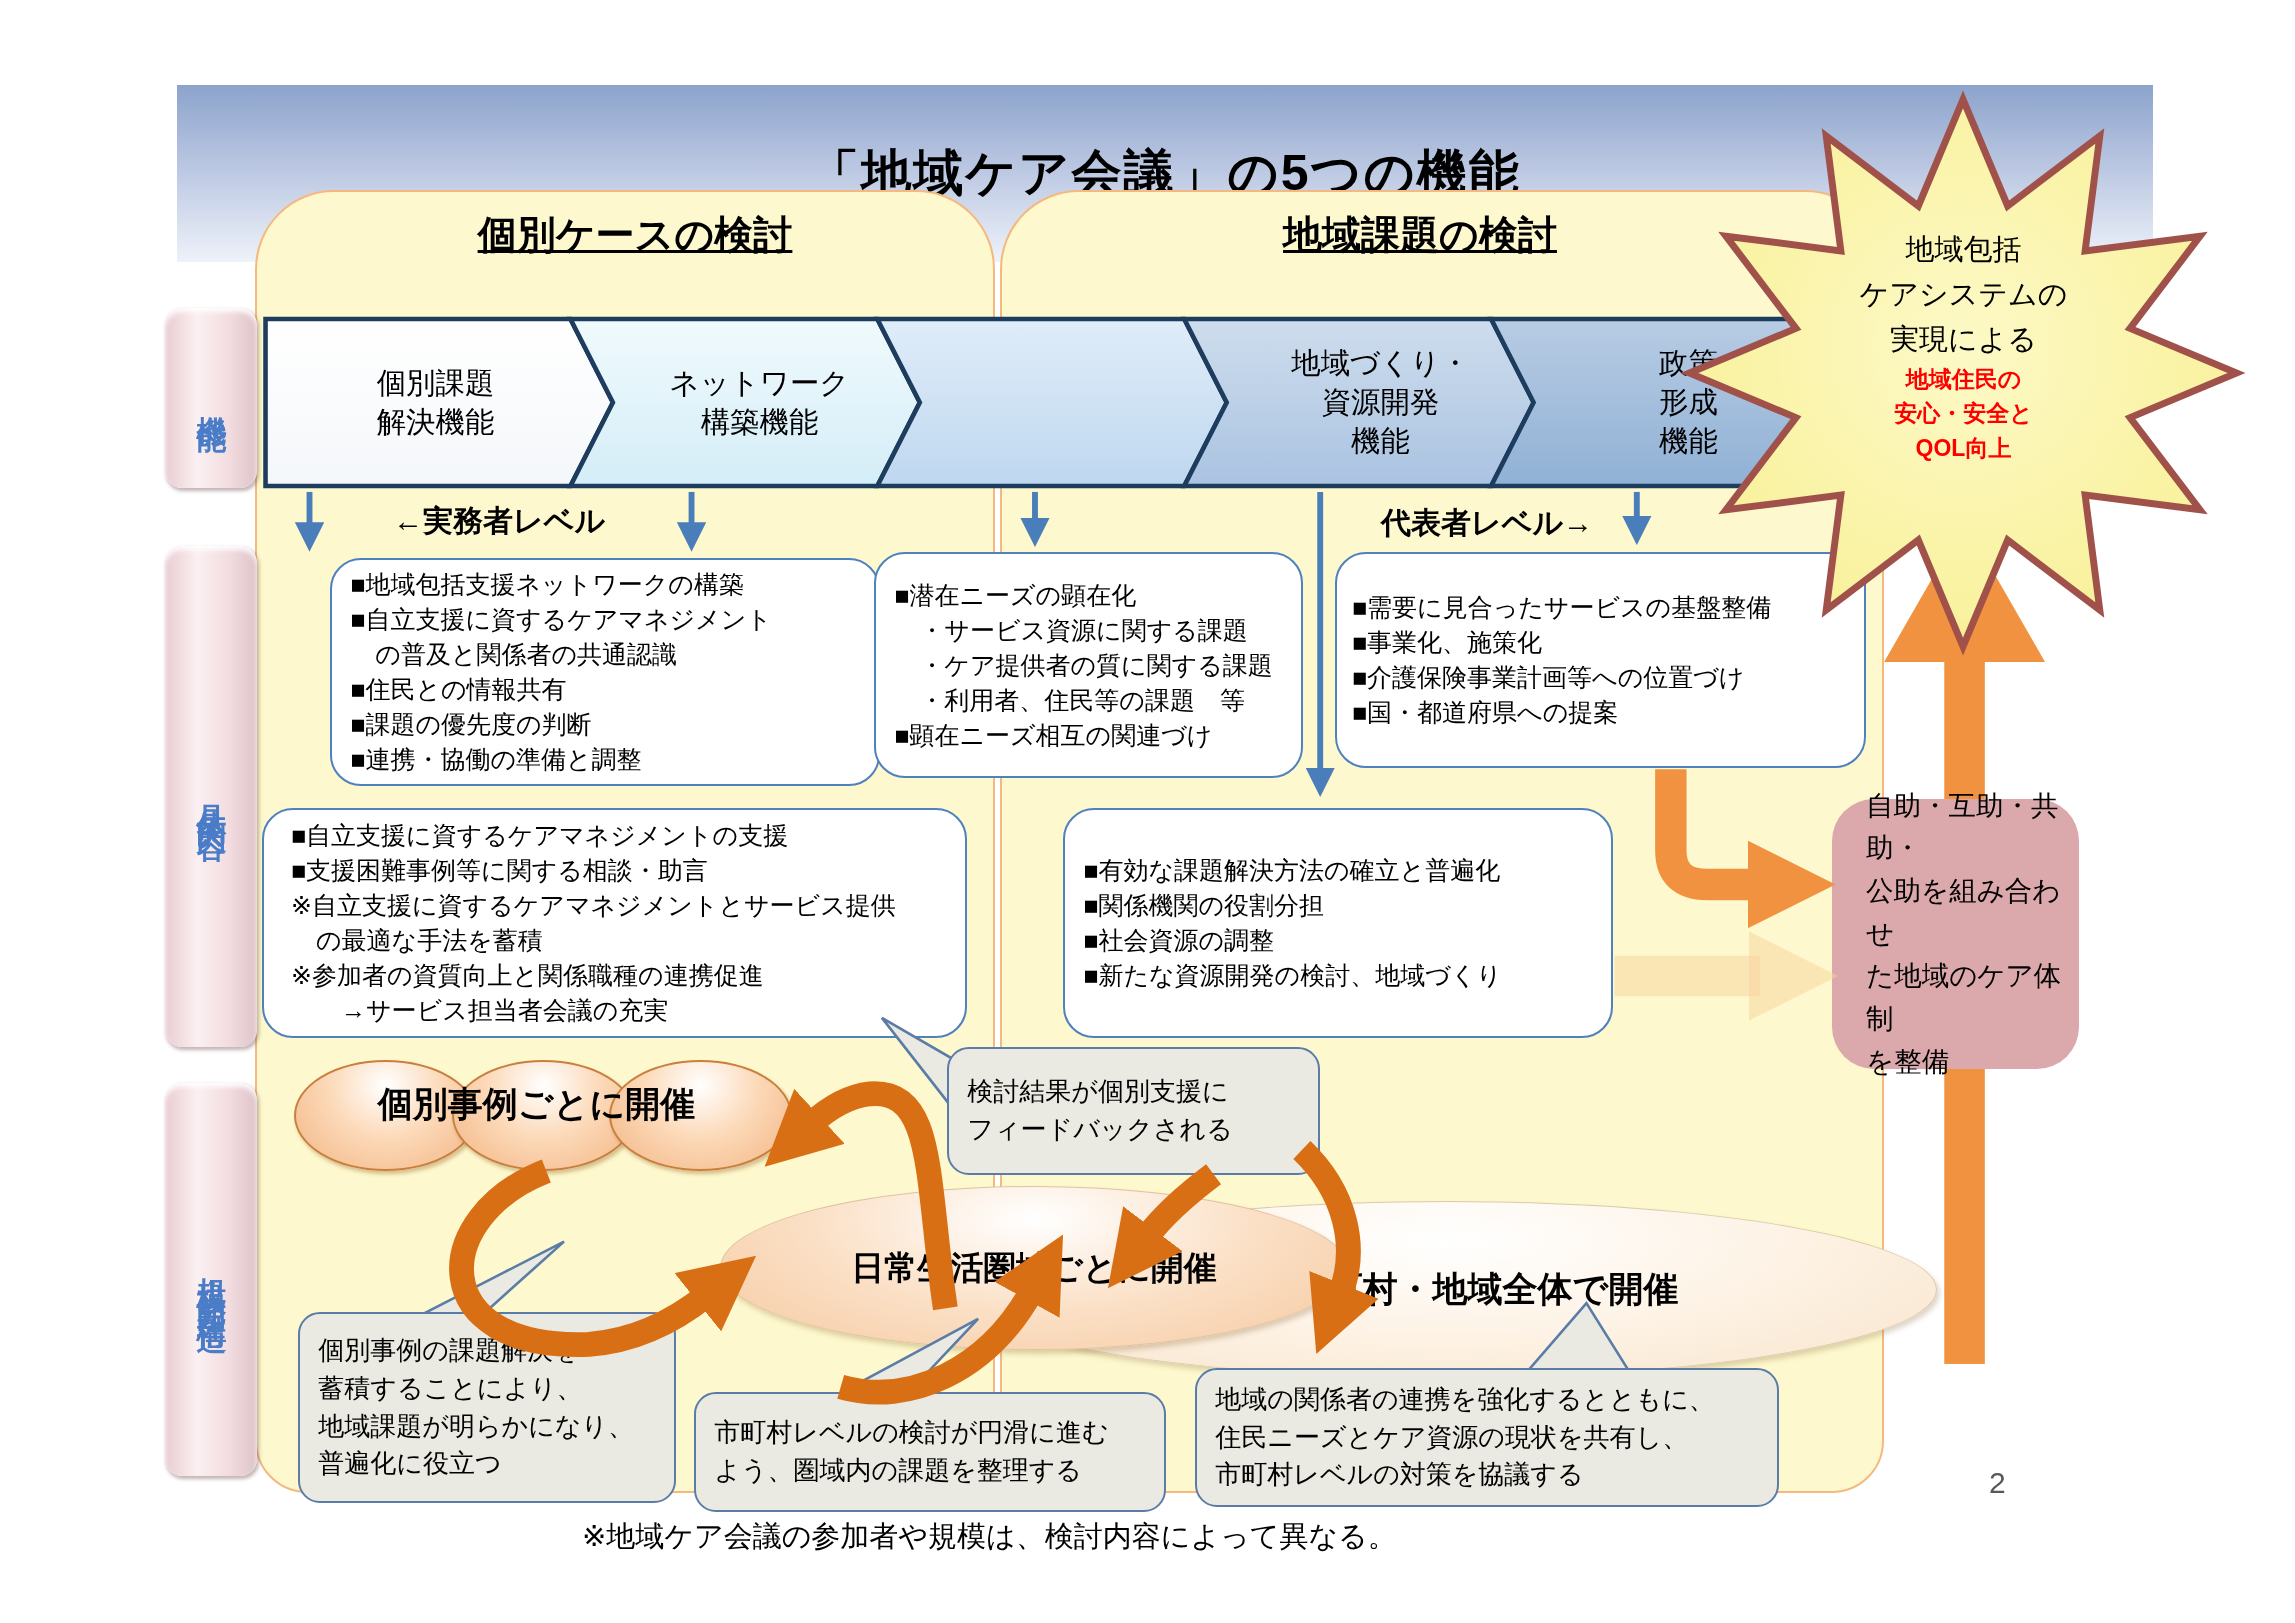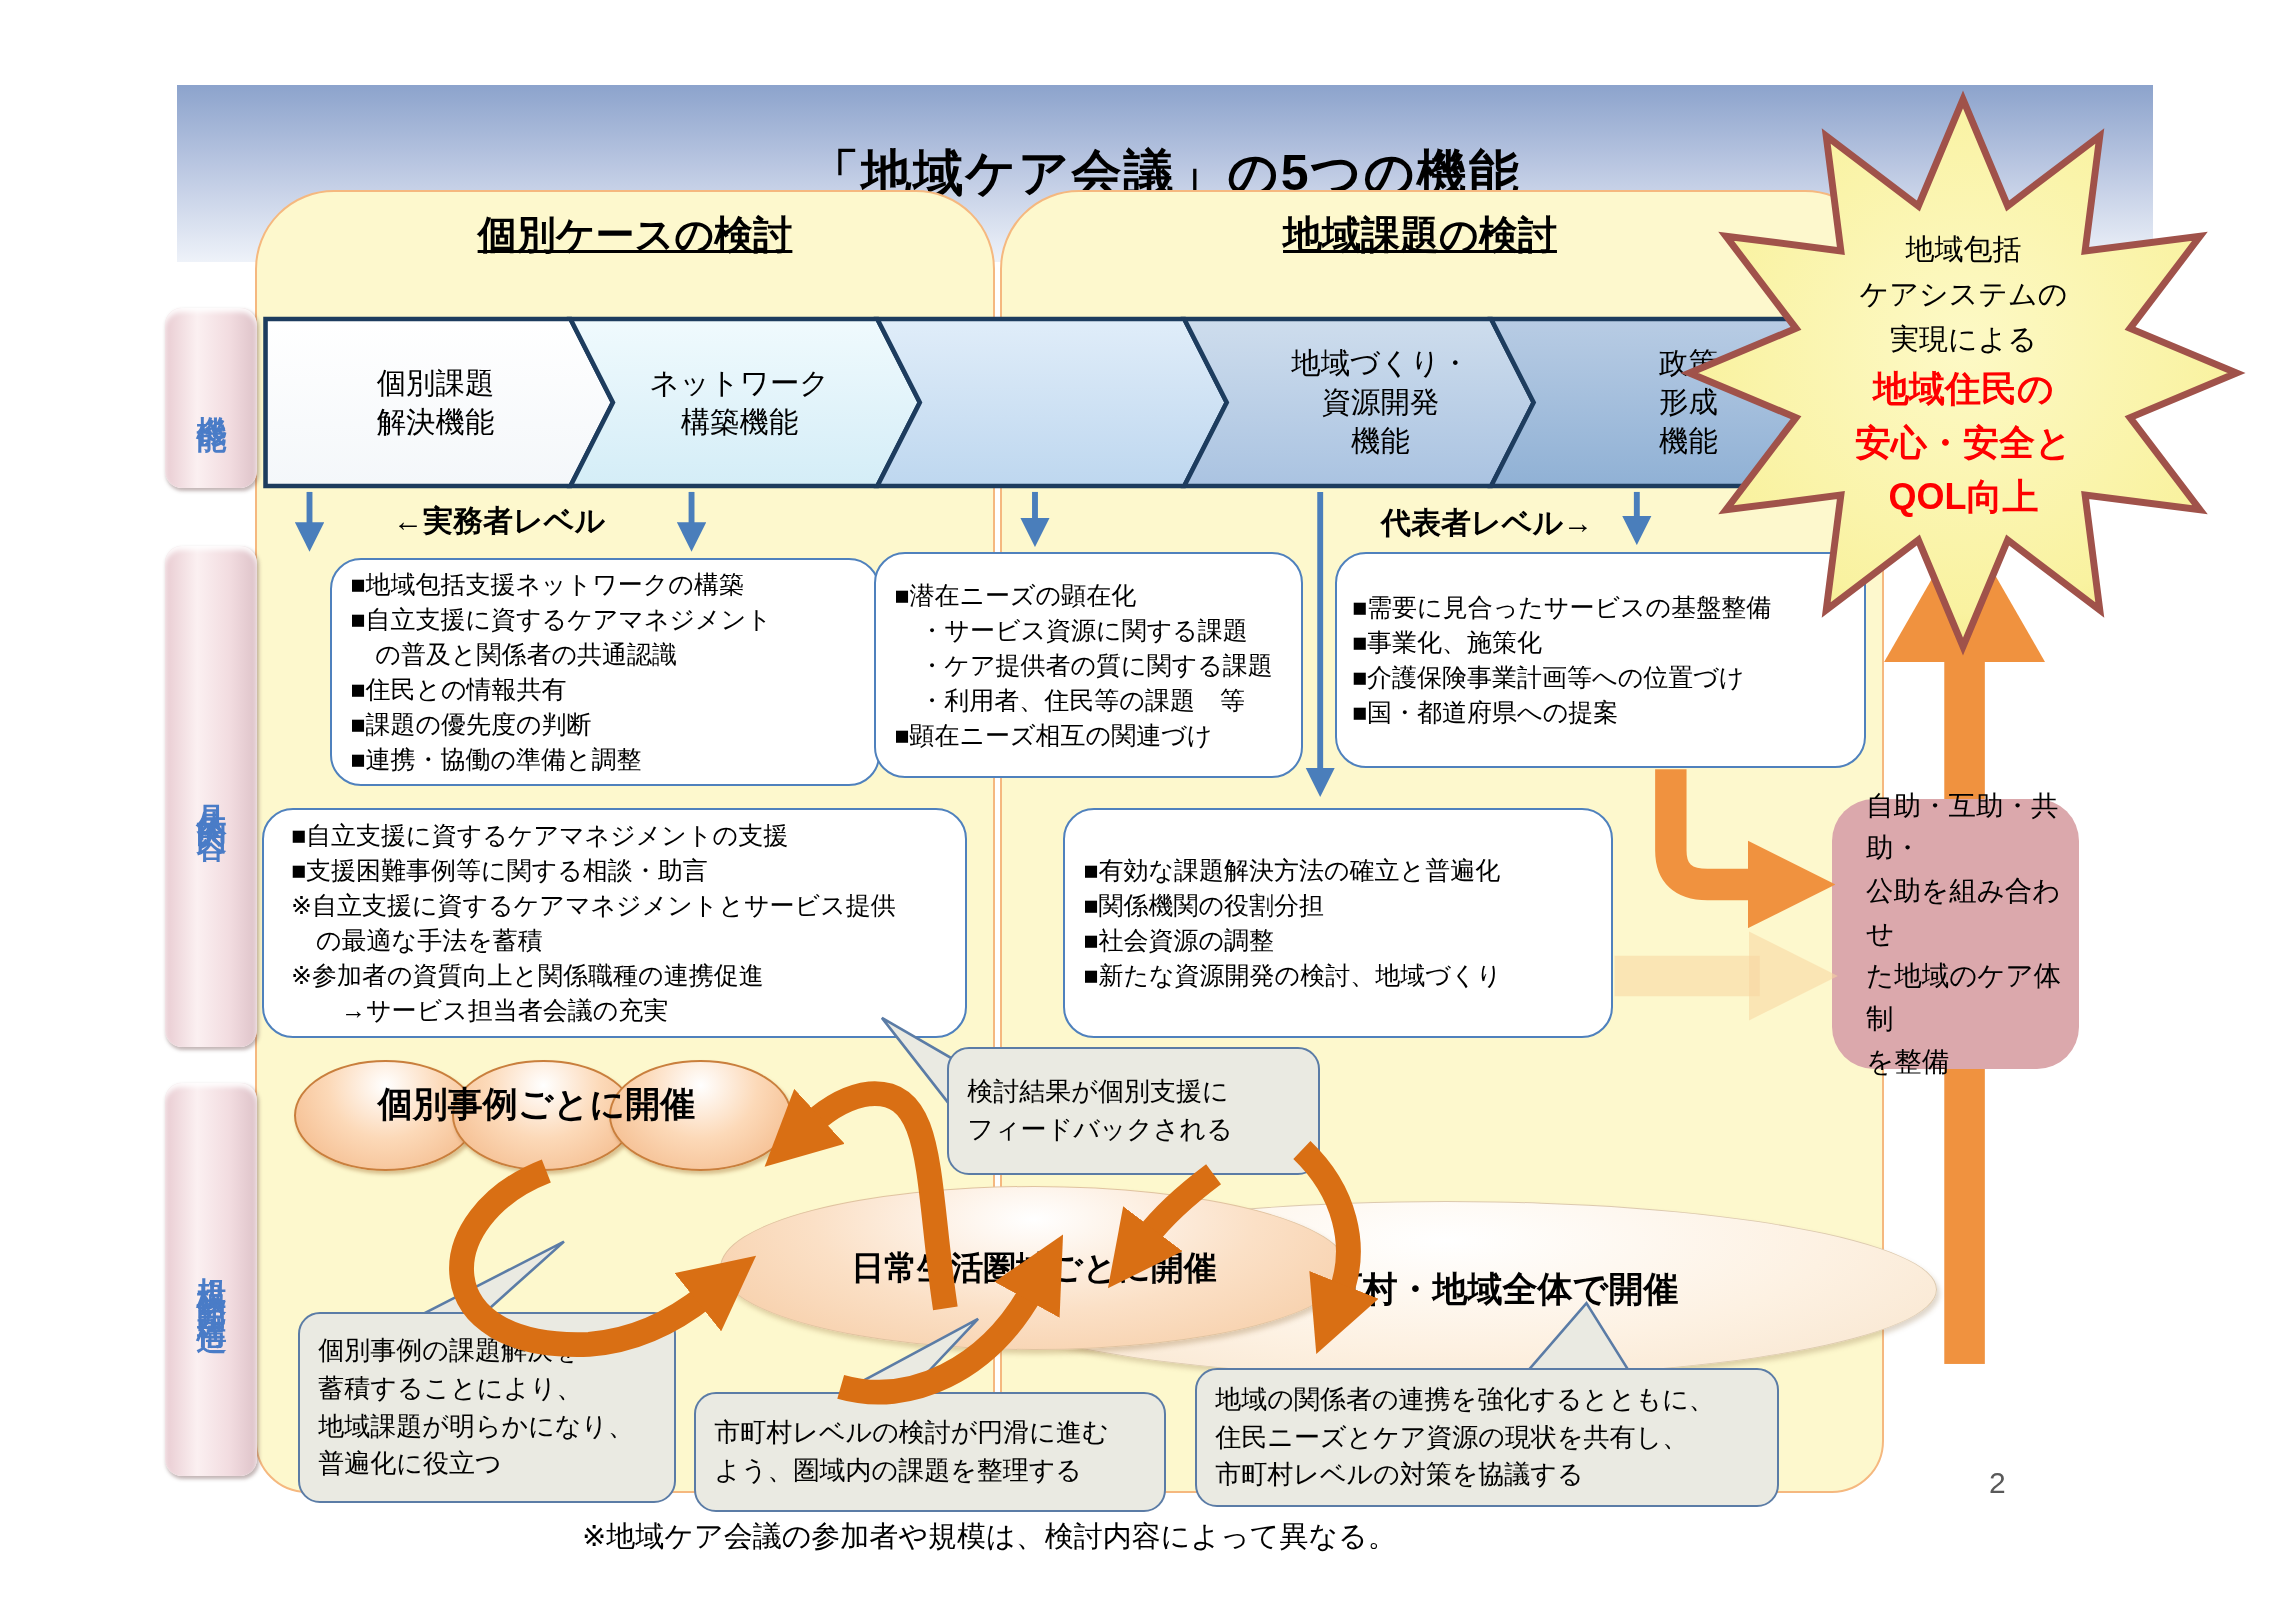--- a/index.html
+++ b/index.html
@@ -37,21 +37,21 @@
         display:flex;flex-direction:column;justify-content:center;padding:11.8px 18.3px;}
 
   
   .pinkbox{left:1832px;top:799px;width:247px;height:270px;background:#dba8ac;border-radius:42px;z-index:4;
            display:flex;align-items:center;box-sizing:border-box;padding:13px 13px 13px 34px;
            font-size:27.5px;line-height:1.55;white-space:pre-line;}
 
   
   .star-text{left:1767px;top:227px;width:393px;z-index:6;text-align:center;}
   .star-lead{font-size:29px;line-height:1.55;white-space:pre-line;}
-  .star-red{font-size:36px;line-height:1.5;font-weight:bold;color:#fe0000;white-space:pre-line;}
+  .star-red{font-size:23px;line-height:1.5;font-weight:bold;color:#fe0000;white-space:pre-line;}
 
   
   .ell{border-radius:50%;box-sizing:border-box;}
   .ell-small{width:183px;height:111px;top:1060px;z-index:5;border:2px solid #c97f3d;
              background:radial-gradient(ellipse at 50% 22%,#ffffff 0%,#fcd9b8 45%,#f2b482 100%);
              box-shadow:2px 3.3px 3.9px rgba(150,90,30,.35);}
   .ell-daily{left:720px;top:1186px;width:628px;height:164px;z-index:4;border:1.3px solid #e0c3a0;
              background:radial-gradient(ellipse at 50% 20%,#ffffff 0%,#fbe0c6 50%,#f5c9a0 100%);
              box-shadow:2.6px 3.9px 5.2px rgba(150,110,60,.3);
              display:flex;align-items:center;justify-content:center;font-size:33px;font-weight:bold;}
@@ -123,21 +123,21 @@
       </defs>
       <polygon points="3,6 470,6 535,134 470,262 3,262" fill="url(#g1)" stroke="#1d3c5e" stroke-width="7"></polygon>
       <polygon points="470,6 940,6 1005,134 940,262 470,262 535,134" fill="url(#g2)" stroke="#1d3c5e" stroke-width="7"></polygon>
       <polygon points="940,6 1410,6 1475,134 1410,262 940,262 1005,134" fill="url(#g3)" stroke="#1d3c5e" stroke-width="7"></polygon>
       <polygon points="1410,6 1880,6 1945,134 1880,262 1410,262 1475,134" fill="url(#g4)" stroke="#1d3c5e" stroke-width="7"></polygon>
       <polygon points="1880,6 2350,6 2415,134 2350,262 1880,262 1945,134" fill="url(#g5)" stroke="#1d3c5e" stroke-width="7"></polygon>
     </svg>
   </div>
   <div class="abs chev-label" style="left:298px;top:315px;width:275px;">個別課題
 解決機能</div>
-  <div class="abs chev-label" style="left:602px;top:315px;width:275px;">ネットワーク
+  <div class="abs chev-label" style="left:622px;top:315px;width:275px;">ネットワーク
 構築機能</div>
   <div class="abs chev-label" style="left:1243px;top:315px;width:275px;">地域づくり・
 資源開発
 機能</div>
   <div class="abs chev-label" style="left:1551px;top:315px;width:275px;">政策
 形成
 機能</div>
 
   <div class="abs level-label" style="left:393px;top:501px;">←実務者レベル</div>
   <div class="abs level-label" style="left:1381px;top:503px;">代表者レベル→</div>

